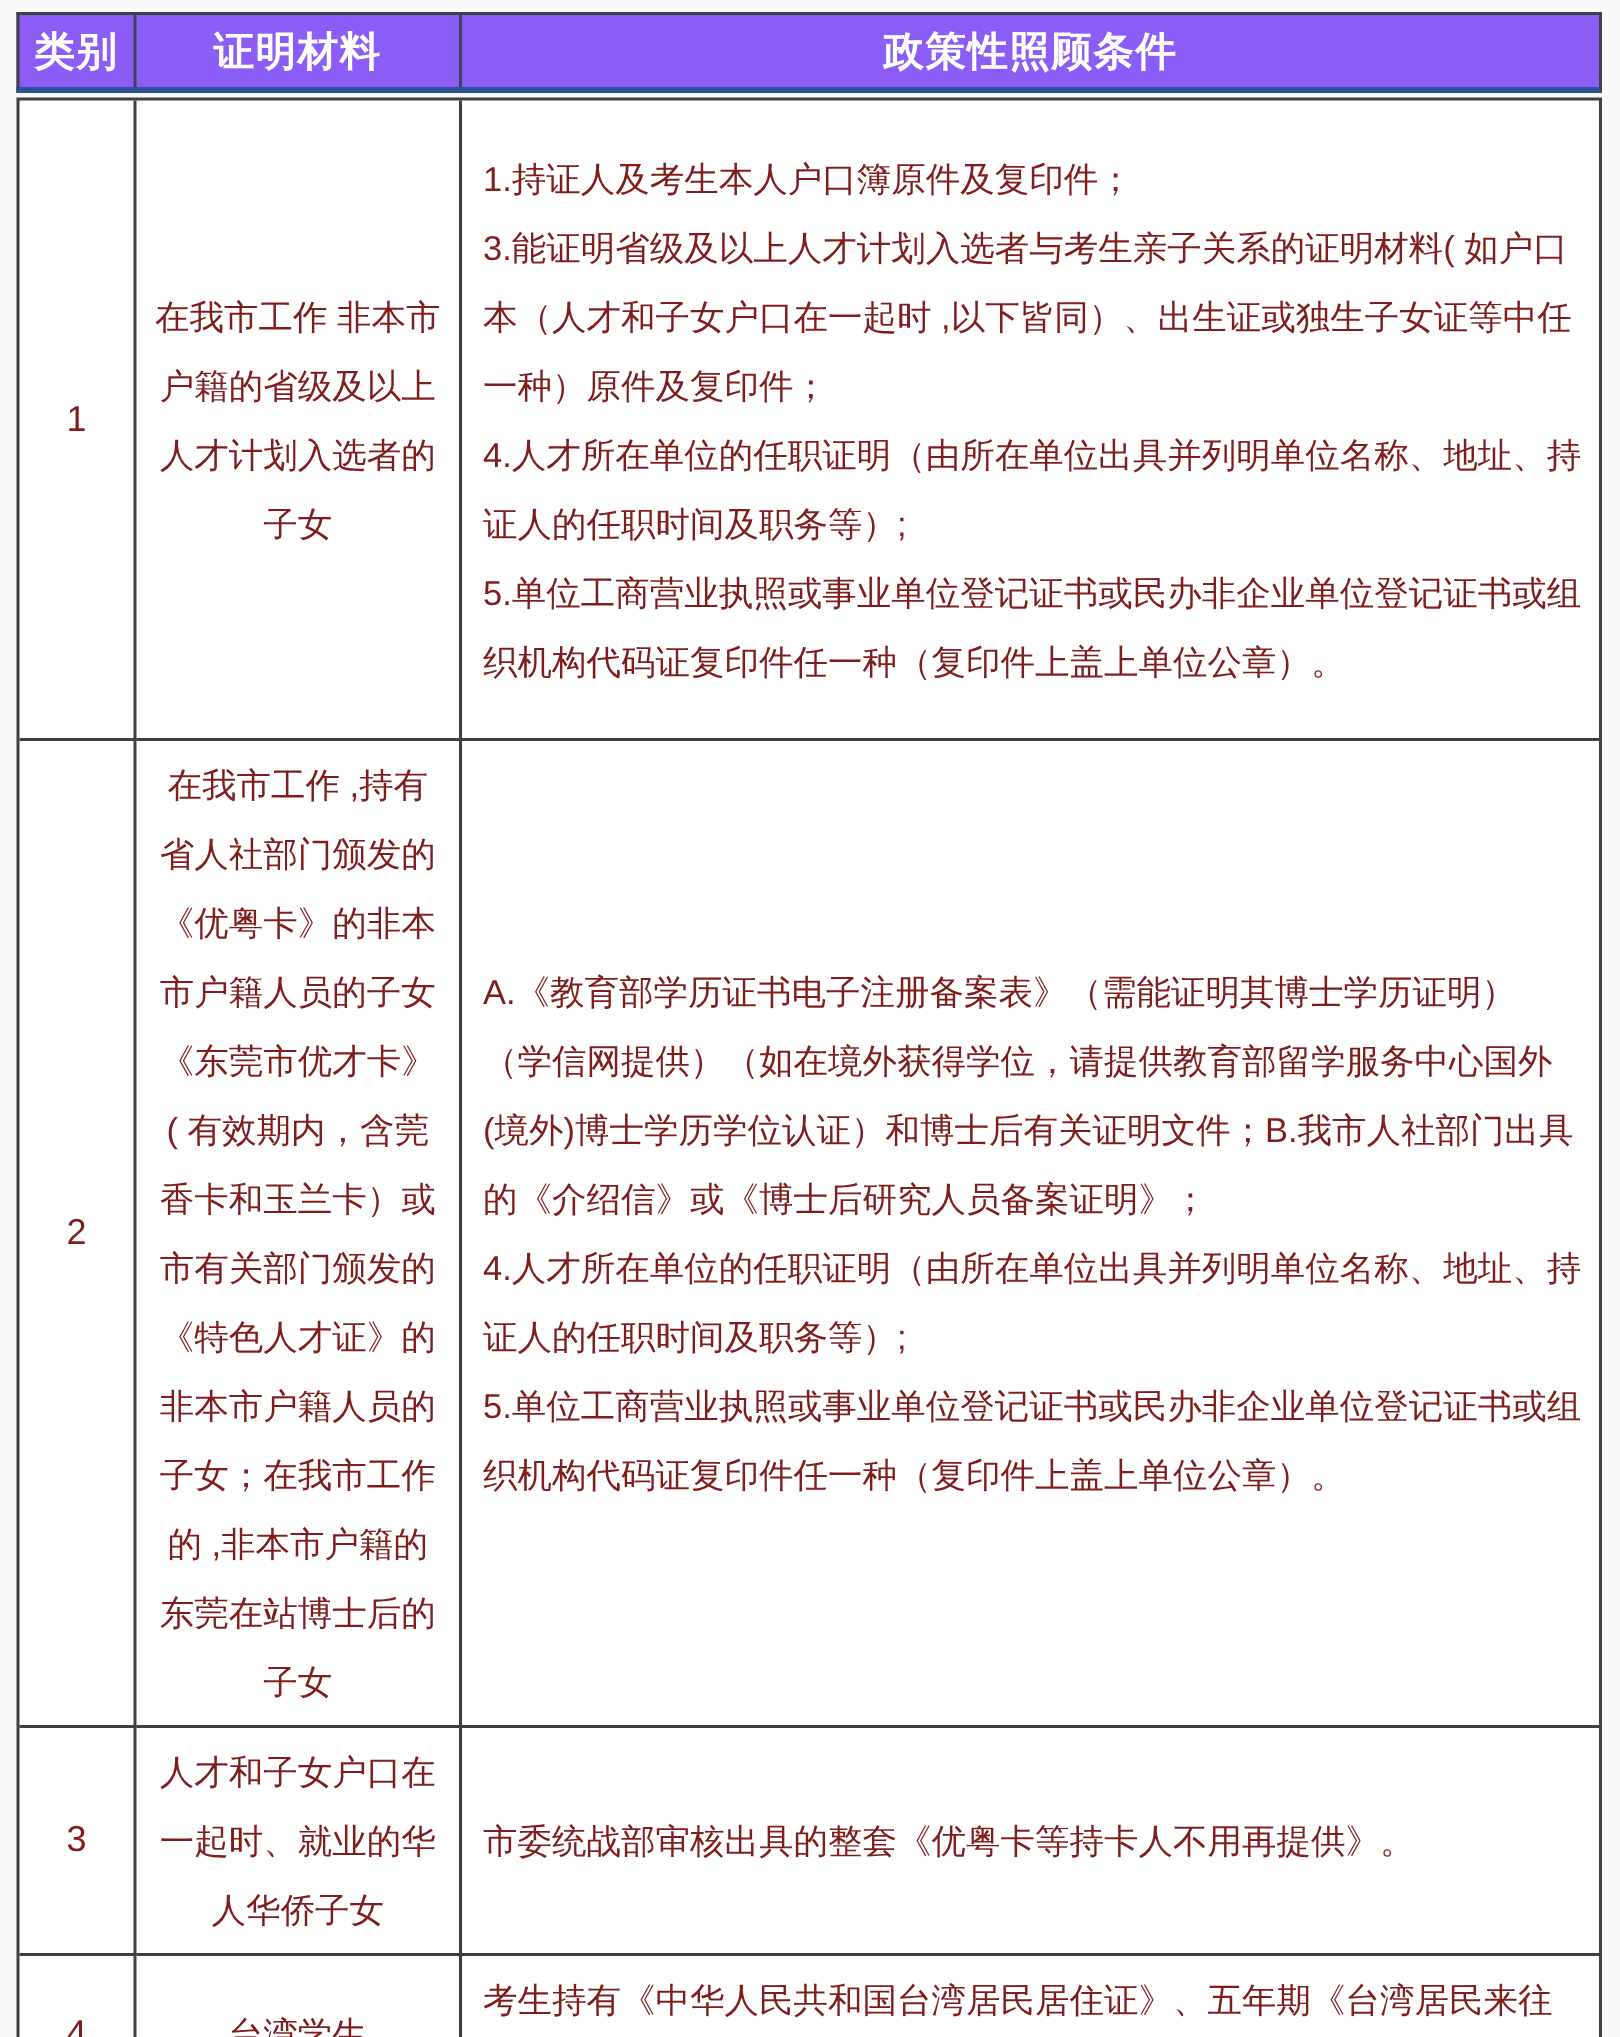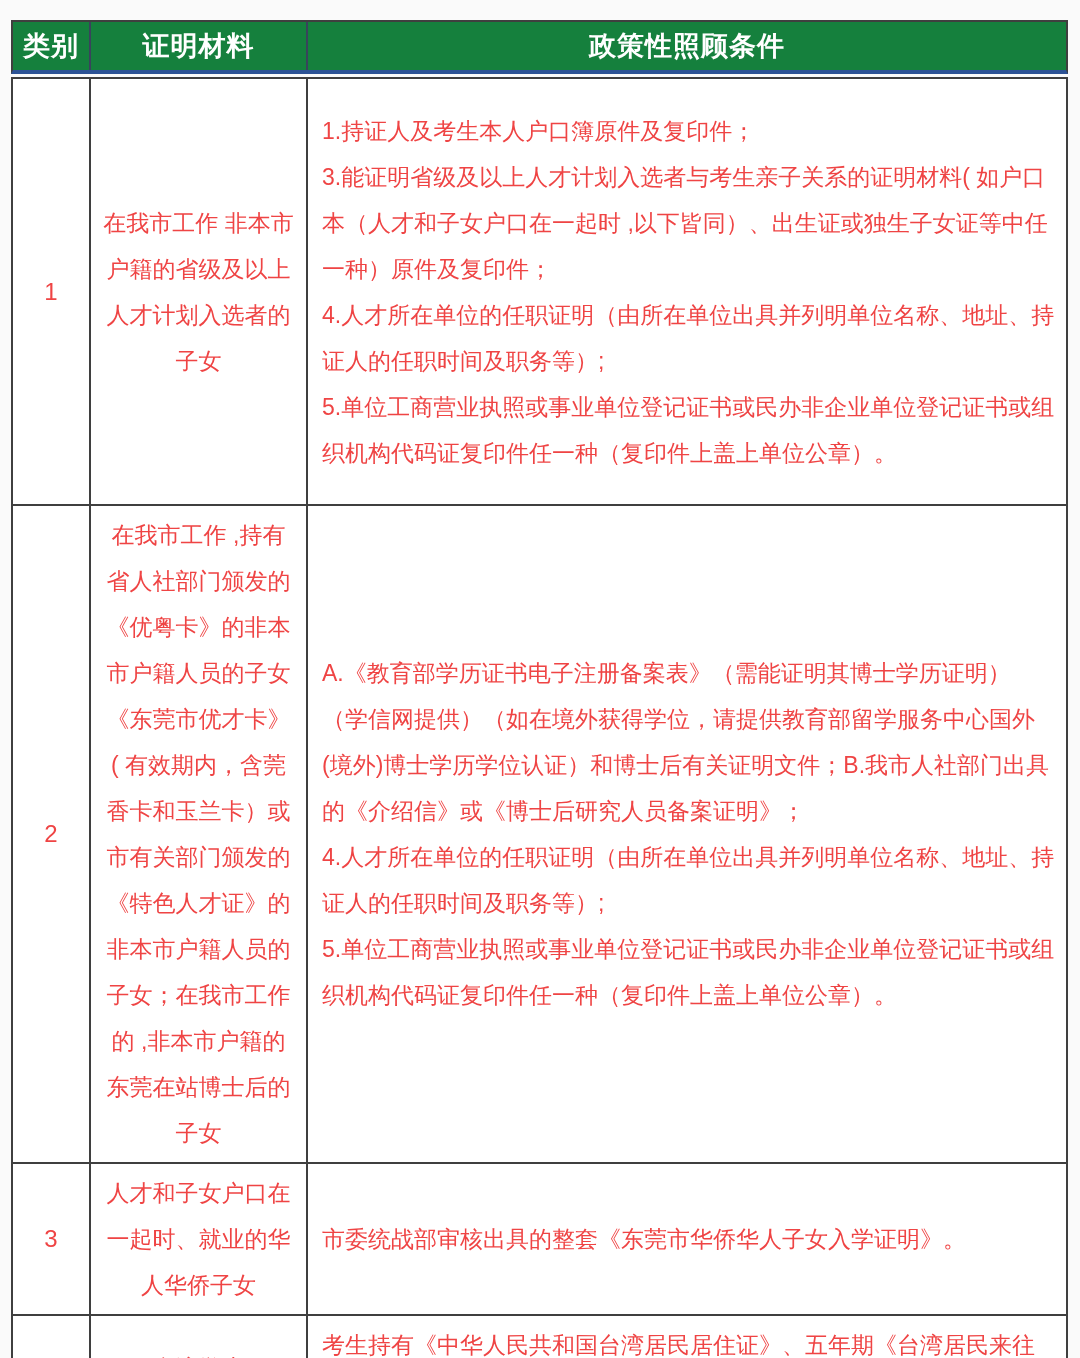--- a/index.html
+++ b/index.html
@@ -16,26 +16,25 @@
   .table-wrap {
     position: absolute;
     left: 11px;
     top: 8px;
     width: 1057px;
   }
   
   .thead {
     display: grid;
     grid-template-columns: 78px 217px 1fr;
-    background: #15803d;
+    background: #8b5cf6;
     border: 2px solid #3f3f3f;
     border-bottom: 4px solid #2c5295;
     margin-bottom: 3px;
     box-sizing: border-box;
-    margin-top: 12px;
   }
   .th {
     height: 48px;
     display: flex;
     align-items: center;
     justify-content: center;
     color: #ffffff;
     font-size: 27px;
     font-weight: bold;
     letter-spacing: 1px;
@@ -49,21 +48,21 @@
     grid-template-columns: 78px 217px 1fr;
     grid-template-rows: minmax(427px, auto) minmax(613px, auto) minmax(139px, auto) minmax(85px, auto);
     border: 2px solid #3f3f3f;
     background: #ffffff;
     box-sizing: border-box;
   }
   .td {
     border-right: 2px solid #3f3f3f;
     border-bottom: 2px solid #3f3f3f;
     box-sizing: border-box;
-    color: #ef4444;
+    color: #7f1d1d;
     font-size: 23px;
     line-height: 46px;
     display: flex;
     flex-direction: column;
     justify-content: center;
   }
   .td.last-col { border-right: none; }
   .td.last-row { border-bottom: none; }
   .td.cat {
     align-items: center;
@@ -105,21 +104,21 @@
     <div class="td cond">在我市工作 ,持有省人社部门颁发的《优粤卡》的非本市户籍人员的子女《东莞市优才卡》( 有效期内，含莞香卡和玉兰卡）或市有关部门颁发的《特色人才证》的非本市户籍人员的子女；在我市工作的 ,非本市户籍的东莞在站博士后的子女</div>
     <div class="td mats last-col">
       <p class="mat">A.《教育部学历证书电子注册备案表》（需能证明其博士学历证明）（学信网提供）（如在境外获得学位，请提供教育部留学服务中心国外(境外)博士学历学位认证）和博士后有关证明文件；B.我市人社部门出具的《介绍信》或《博士后研究人员备案证明》；</p>
       <p class="mat">4.人才所在单位的任职证明（由所在单位出具并列明单位名称、地址、持证人的任职时间及职务等）;</p>
       <p class="mat">5.单位工商营业执照或事业单位登记证书或民办非企业单位登记证书或组织机构代码证复印件任一种（复印件上盖上单位公章）。</p>
     </div>
 
     <div class="td cat">3</div>
     <div class="td cond">人才和子女户口在一起时、就业的华人华侨子女</div>
     <div class="td mats last-col">
-      <p class="mat">市委统战部审核出具的整套《东莞市华侨华人子女入学证明》。</p>
+      <p class="mat">市委统战部审核出具的整套《优粤卡等持卡人不用再提供》。</p>
     </div>
 
     <div class="td cat last-row">4</div>
     <div class="td cond last-row">台湾学生</div>
     <div class="td mats last-col last-row">
       <p class="mat">考生持有《中华人民共和国台湾居民居住证》、五年期《台湾居民来往大陆通行证》或《中华人民共和国居民户口簿》（籍贯为台湾）之一。</p>
     </div>
 
   </div>
 </div>

